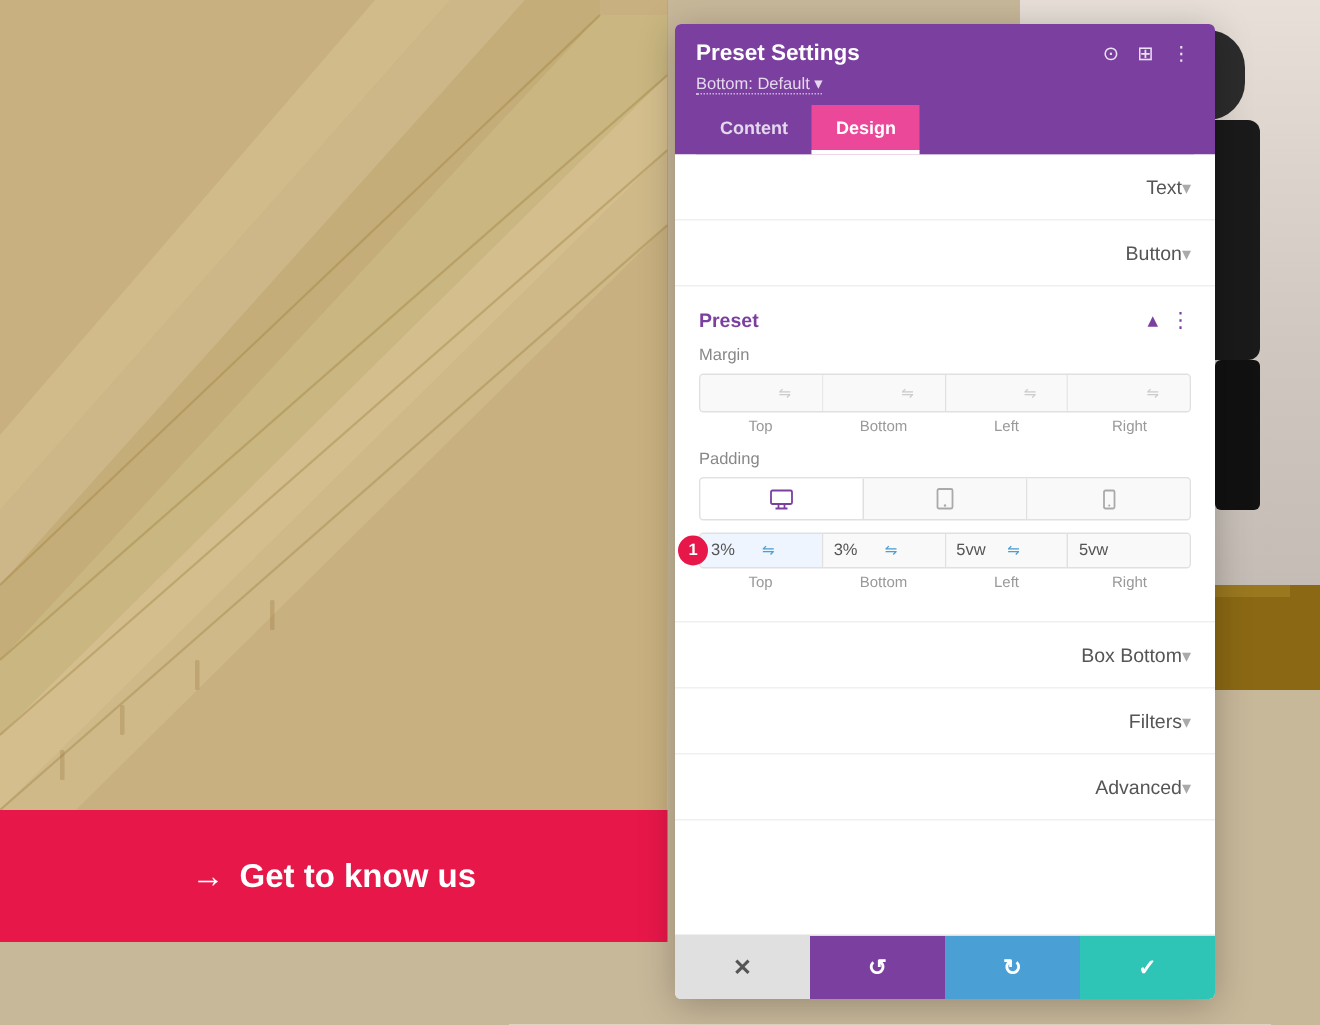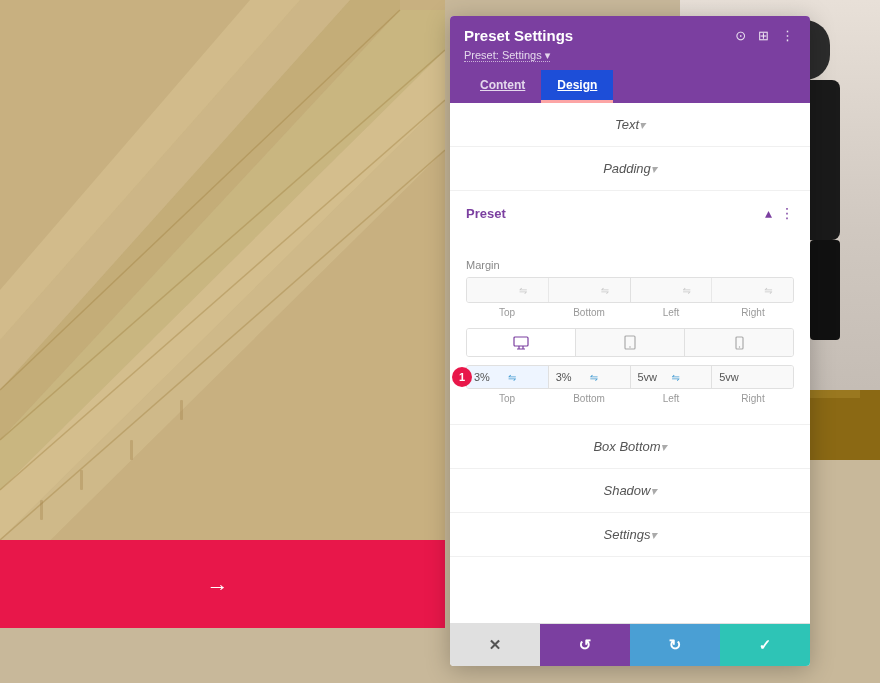--- a/index.html
+++ b/index.html
@@ -128,50 +128,48 @@
       background: #7b3fa0;
     }
 
     .tab {
       padding: 8px 16px;
       font-size: 12px;
       font-weight: 600;
       color: rgba(255,255,255,0.8);
       cursor: pointer;
       border-bottom: 3px solid transparent;
-      text-decoration: underline;
     }
 
     .tab.active {
       color: white;
-      background: #1d4ed8;
-      border-bottom: 3px solid #fca5a5;
+      background: #ec4899;
+      border-bottom: 3px solid #ffffff;
     }
 
     
     .panel-body {
       flex: 1;
       overflow-y: auto;
       background: #fff;
     }
 
     .panel-body::-webkit-scrollbar {
       width: 5px;
     }
     .panel-body::-webkit-scrollbar-track { background: #f0f0f0; }
     .panel-body::-webkit-scrollbar-thumb { background: #ccc; border-radius: 4px; }
 
     .section-row {
       display: flex;
       align-items: center;
-      justify-content: center;
+      justify-content: flex-end;
       padding: 14px 16px;
       border-bottom: 1px solid #f0f0f0;
       cursor: pointer;
-      font-style: italic;
     }
 
     .section-label {
       font-size: 13px;
       color: #555;
       font-weight: 500;
     }
 
     .chevron {
       color: #aaa;
@@ -212,21 +210,20 @@
     .sub-label {
       font-size: 11px;
       color: #888;
       margin-bottom: 6px;
       font-weight: 500;
     }
 
     
     .margin-row {
       margin-bottom: 10px;
-      margin-top: 28px;
     }
 
     .margin-inputs {
       display: flex;
       gap: 0;
       border: 1px solid #e0e0e0;
       border-radius: 3px;
       overflow: hidden;
     }
 
@@ -406,52 +403,53 @@
 
       <rect x="108" y="80" width="14" height="30" fill="#e0e0e0"></rect>
 
       <rect x="0" y="390" width="200" height="70" fill="#8B6914"></rect>
       <rect x="20" y="390" width="160" height="8" fill="#9a7820"></rect>
     </svg>
   </div>
 
   <div class="cta-button">
     <span class="cta-arrow">→</span>
+    <span>Get to know us</span>
   </div>
 </div>
 
 <div class="panel">
 
   <div class="panel-header">
     <div class="panel-title-row">
       <span class="panel-title">Preset Settings</span>
       <div class="panel-icons">
         <button class="panel-icon-btn">⊙</button>
         <button class="panel-icon-btn">⊞</button>
         <button class="panel-icon-btn">⋮</button>
       </div>
     </div>
     <div class="panel-preset">
-      <span>Preset: Settings ▾</span>
+      <span>Bottom: Default ▾</span>
     </div>
     <div class="panel-tabs">
       <div class="tab">Content</div>
       <div class="tab active">Design</div>
     </div>
   </div>
 
   <div class="panel-body">
 
     <div class="section-row collapsed-section">
       <span class="section-label">Text</span>
       <span class="chevron">▾</span>
     </div>
 
     <div class="section-row collapsed-section">
-      <span class="section-label">Padding</span>
+      <span class="section-label">Button</span>
       <span class="chevron">▾</span>
     </div>
 
     <div class="spacing-section">
       <div class="spacing-section-header">
         <span class="spacing-title">Preset</span>
         <div class="spacing-header-icons">
           <span class="spacing-icon">▴</span>
           <span class="spacing-icon">⋮</span>
         </div>
@@ -492,20 +490,21 @@
         </div>
         <div class="input-labels-row">
           <span class="input-label">Top</span>
           <span class="input-label">Bottom</span>
           <span class="input-label">Left</span>
           <span class="input-label">Right</span>
         </div>
       </div>
 
       <div class="padding-row">
+        <div class="sub-label">Padding</div>
 
         <div class="device-tabs">
           <div class="device-tab active">
             <svg width="16" height="14" viewBox="0 0 16 14">
                 <rect x="1" y="1" width="14" height="9" rx="1" stroke="#7b3fa0" stroke-width="1.2" fill="none"></rect>
                 <line x1="6" y1="10" x2="6" y2="13" stroke="#7b3fa0" stroke-width="1.2"></line>
                 <line x1="10" y1="10" x2="10" y2="13" stroke="#7b3fa0" stroke-width="1.2"></line>
                 <line x1="4" y1="13" x2="12" y2="13" stroke="#7b3fa0" stroke-width="1.2"></line>
               </svg>
           </div>
@@ -554,26 +553,26 @@
         </div>
       </div>
     </div>
 
     <div class="section-row collapsed-section">
       <span class="section-label">Box Bottom</span>
       <span class="chevron">▾</span>
     </div>
 
     <div class="section-row collapsed-section">
-      <span class="section-label">Shadow</span>
+      <span class="section-label">Filters</span>
       <span class="chevron">▾</span>
     </div>
 
     <div class="section-row">
-      <span class="section-label">Settings</span>
+      <span class="section-label">Advanced</span>
       <span class="chevron">▾</span>
     </div>
 
   </div>
 
   <div class="panel-footer">
     <button class="footer-btn cancel">✕</button>
     <button class="footer-btn undo">↺</button>
     <button class="footer-btn redo">↻</button>
     <button class="footer-btn save">✓</button>

